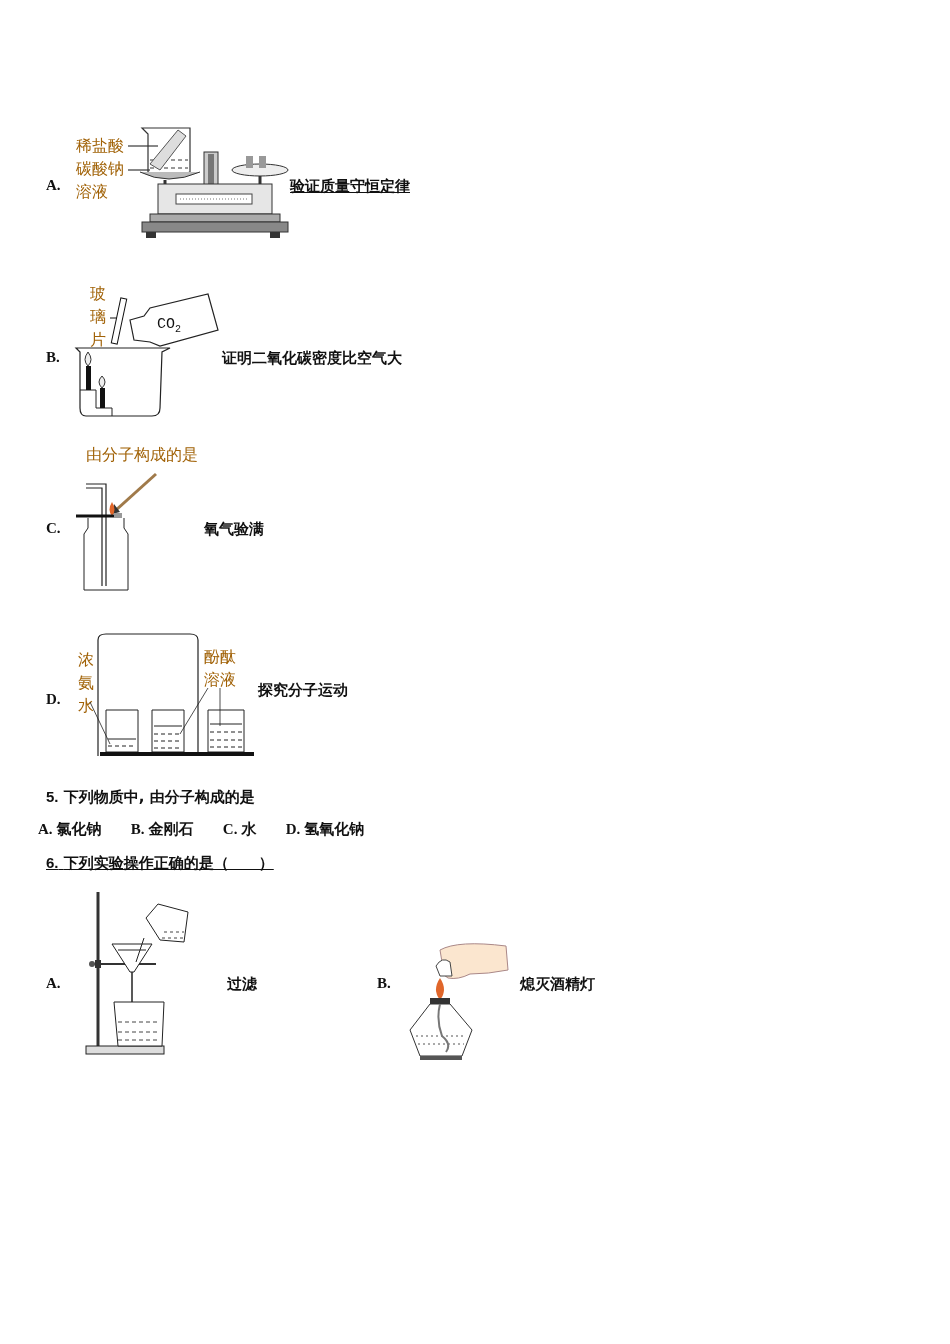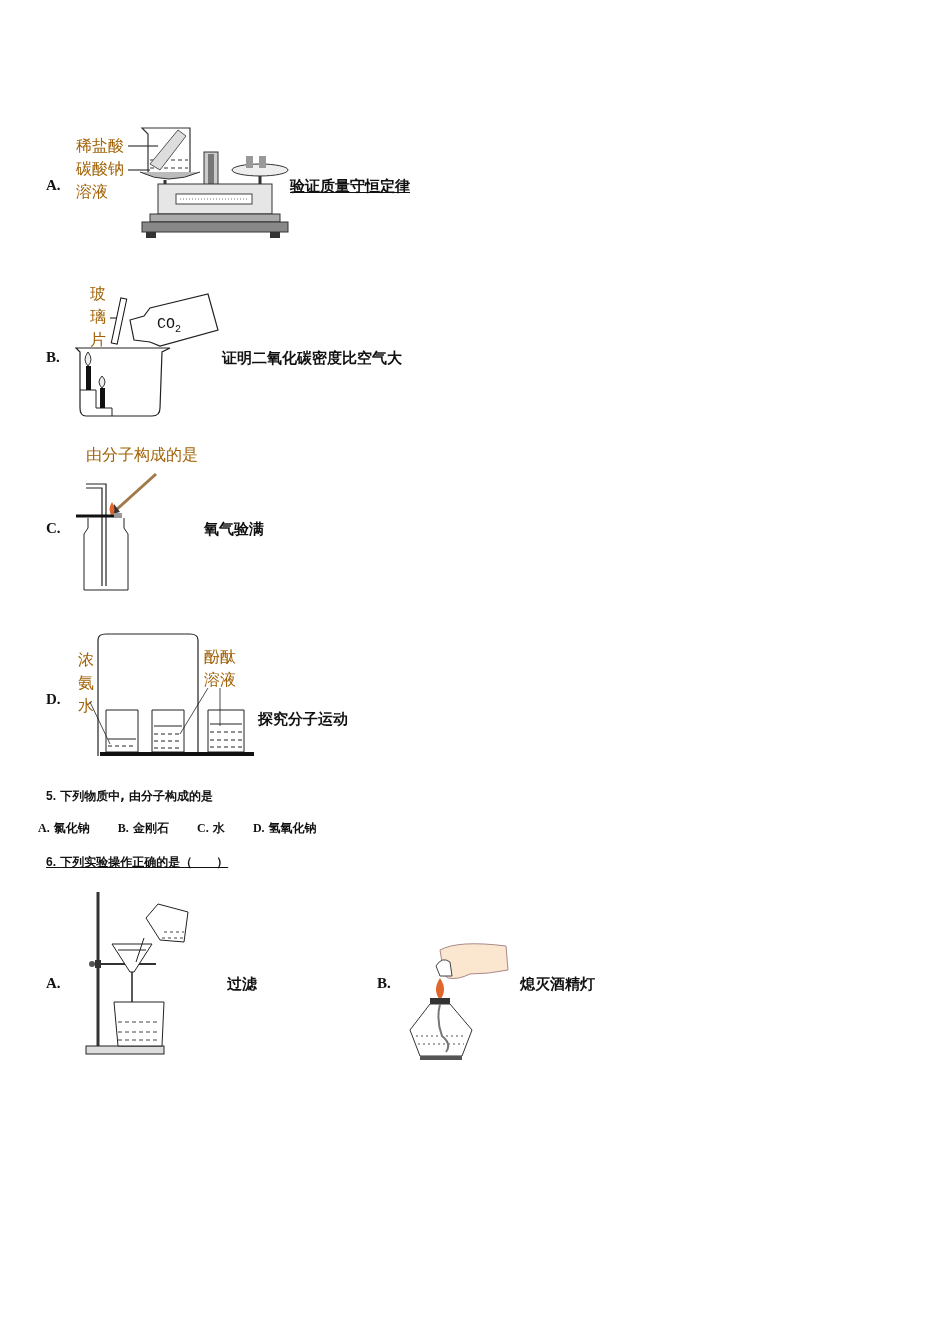--- a/index.html
+++ b/index.html
@@ -2,21 +2,21 @@
 <html><head>
   <meta charset="utf-8">
   <style>
     html, body { margin: 0; padding: 0; background: #ffffff; }
     body { width: 950px; height: 1344px; position: relative; overflow: hidden;
            font-family: "DejaVu Sans", "Liberation Sans", sans-serif; color: #111; }
     .abs { position: absolute; }
     .opt-letter { font-family: "Liberation Serif", "DejaVu Serif", serif; font-weight: bold; font-size: 15px; }
     .caption { font-weight: bold; font-size: 15px; white-space: nowrap; }
     .lbl { font-size: 16px; line-height: 22px; color: #a16207; font-family: Liberation Mono, monospace; }
-    .qtext { font-size: 12px; font-weight: bold; white-space: nowrap; }
+    .qtext { font-size: 15px; font-weight: bold; white-space: nowrap; }
     .qnum { font-family: "Liberation Sans", sans-serif; font-weight: bold; }
     .answers span { margin-right: 12px; }
     .answers .l { font-family: "Liberation Serif", serif; font-weight: bold; margin-right: 4px; }
     svg { position: absolute; overflow: visible; }
   </style>
 </head>
 <body>
 
 <div class="abs opt-letter" style="left:46px;top:177px;">A.</div>
 <div class="abs lbl" style="left:76px;top:136px;">稀盐酸</div>
@@ -118,21 +118,21 @@
   <line x1="114" y1="102" x2="146" y2="102" stroke="#222" stroke-dasharray="4 3"></line>
   <line x1="114" y1="110" x2="146" y2="110" stroke="#222" stroke-dasharray="4 3"></line>
   <line x1="114" y1="117" x2="146" y2="117" stroke="#222" stroke-dasharray="4 3"></line>
 
   <line x1="-6" y1="72" x2="14" y2="114" stroke="#222" stroke-width="0.8"></line>
   <line x1="112" y1="58" x2="84" y2="104" stroke="#222" stroke-width="0.8"></line>
   <line x1="124" y1="58" x2="124" y2="96" stroke="#222" stroke-width="0.8"></line>
 
   <rect x="4" y="122" width="154" height="4" fill="#111"></rect>
 </svg>
-<div class="abs caption" style="left:258px;top:710px;font-family:Liberation Serif, serif;">探究分子运动</div>
+<div class="abs caption" style="left:258px;top:681px;font-family:Liberation Serif, serif;">探究分子运动</div>
 
 <div class="abs qtext" style="left:46px;top:788px;">
   <span class="qnum">5.</span>
   <span>下列物质中, 由分子构成的是</span>
 </div>
 <div class="abs qtext answers" style="left:38px;top:820px;">
   <span><span class="l">A.</span><span>氯化钠</span></span>
   <span><span class="l">B.</span><span>金刚石</span></span>
   <span><span class="l">C.</span><span>水</span></span>
   <span><span class="l">D.</span><span>氢氧化钠</span></span>

